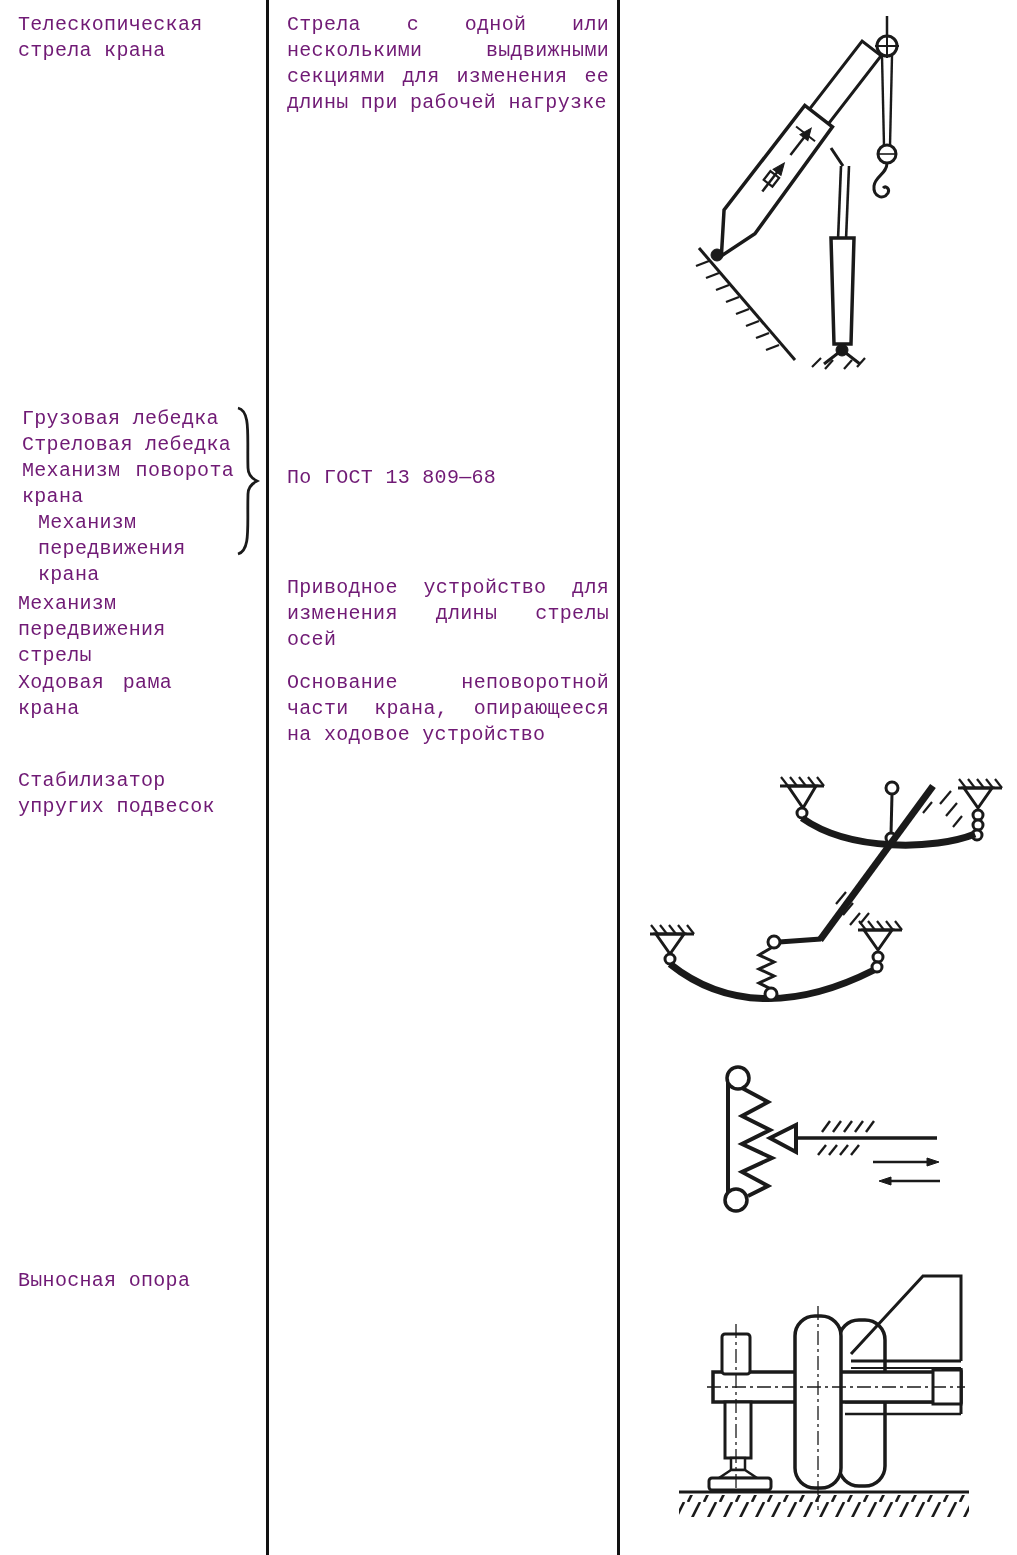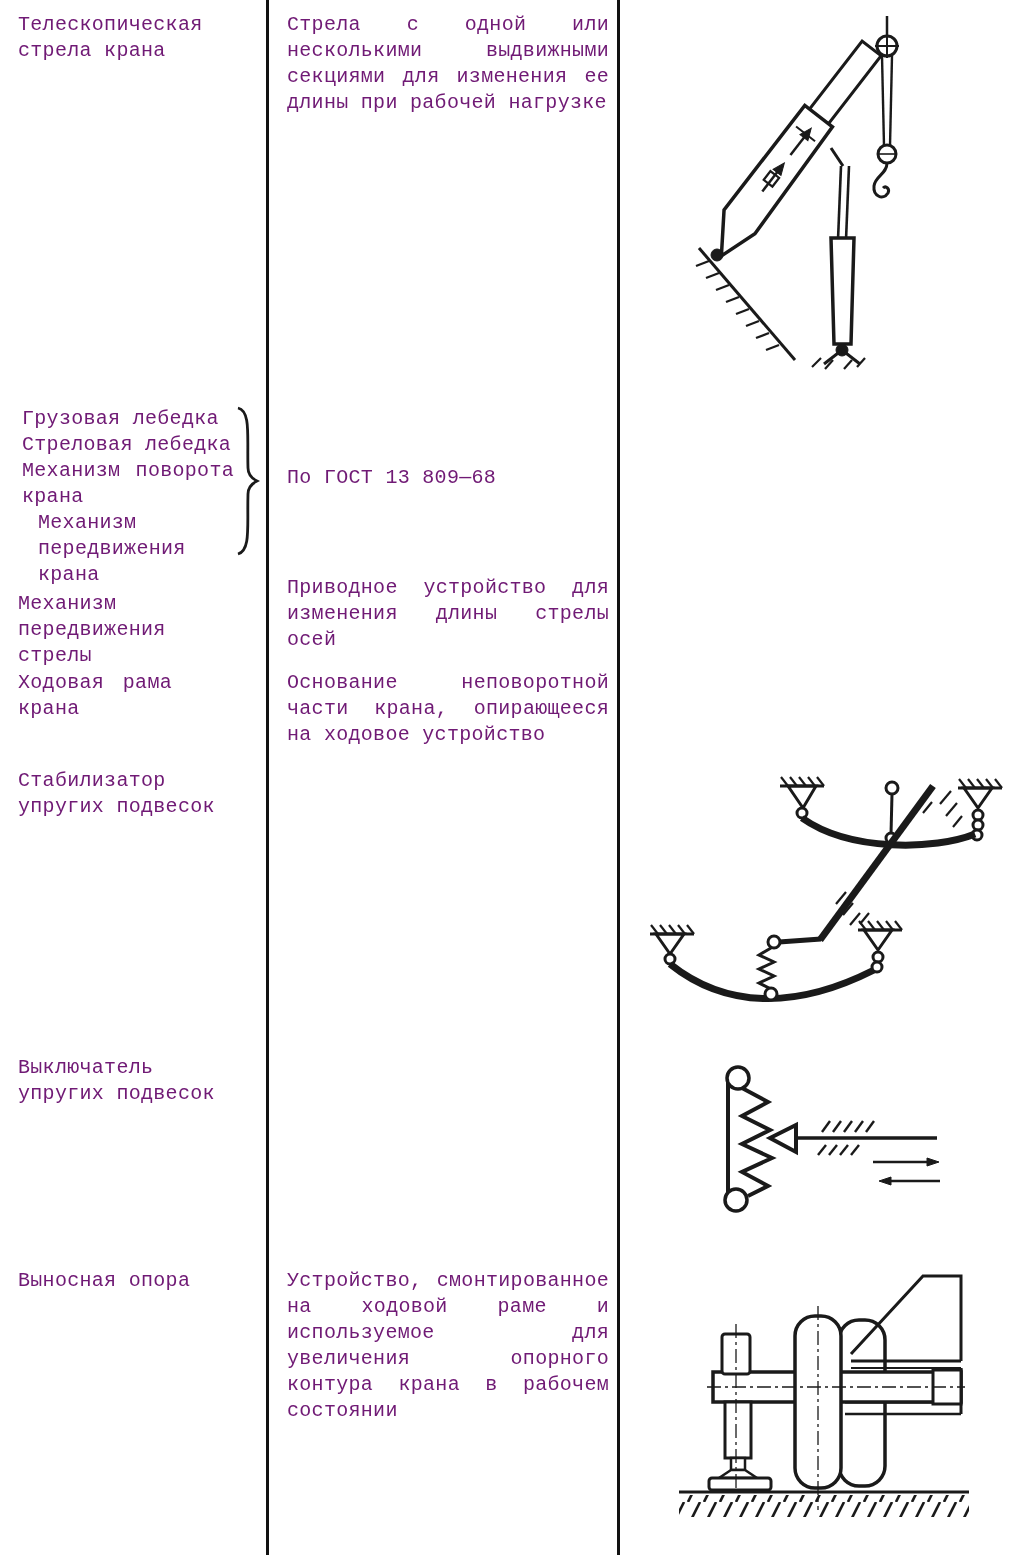--- a/index.html
+++ b/index.html
@@ -193,21 +193,20 @@
       <circle class="ink-paper" cx="238" cy="185" r="5" stroke-width="3"></circle>
       <circle class="ink-paper" cx="237" cy="195" r="5" stroke-width="3"></circle>
 
       <line class="ink" x1="139" y1="170" x2="181" y2="167" stroke-width="5"></line>
       <circle class="ink-paper" cx="134" cy="170" r="6" stroke-width="3"></circle>
       <polyline class="ink" points="131,176 119,183 134,190 119,197 134,204 119,211 131,217" stroke-width="3"></polyline>
       <circle class="ink-paper" cx="131" cy="222" r="6" stroke-width="3"></circle>
     </svg>
   </div>
 
-  <div class="cell term" style="top:1055px;width:206px;">Выключатель упругих подвесок</div>
 
   <div class="figure" style="left:690px;top:1058px;">
     <svg width="270" height="165" viewBox="0 0 270 165">
       <line class="ink" x1="38" y1="22" x2="38" y2="142" stroke-width="4"></line>
       <circle class="ink-paper" cx="48" cy="20" r="11" stroke-width="3.5"></circle>
       <circle class="ink-paper" cx="46" cy="142" r="11" stroke-width="3.5"></circle>
       <polyline class="ink" points="52,30 78,44 52,58 80,72 52,86 82,100 52,114 78,128 58,138" stroke-width="4"></polyline>
       <polygon class="ink-paper" points="80,80 106,67 106,94" stroke-width="4"></polygon>
       <line class="ink" x1="106" y1="80" x2="247" y2="80" stroke-width="3.5"></line>
       <g class="ink" stroke-width="2.4">
@@ -224,21 +223,20 @@
           <line x1="161" y1="97" x2="169" y2="87"></line>
       </g>
       <line class="ink" x1="183" y1="104" x2="240" y2="104" stroke-width="2.5"></line>
       <polygon class="ink-fill" points="249,104 237,100 237,108"></polygon>
       <line class="ink" x1="198" y1="123" x2="250" y2="123" stroke-width="2.5"></line>
       <polygon class="ink-fill" points="189,123 201,119 201,127"></polygon>
     </svg>
   </div>
 
   <div class="cell term" style="top:1268px;width:206px;">Выносная опора</div>
-  <div class="cell def" style="top:1268px;">Устройство, смонтированное на ходовой раме и используемое для увеличения опорного контура крана в рабочем состоянии</div>
 
   <div class="figure" style="left:655px;top:1262px;">
     <svg width="355" height="285" viewBox="0 0 355 285">
       <defs>
         <pattern id="g4hatch" patternUnits="userSpaceOnUse" width="16" height="24">
           <line x1="1" y1="24" x2="13" y2="0" stroke="#1a1a1a" stroke-width="2.6"></line>
         </pattern>
       </defs>
 
       <rect class="ink-paper" x="184" y="58" width="46" height="166" rx="20" stroke-width="3.5"></rect>

